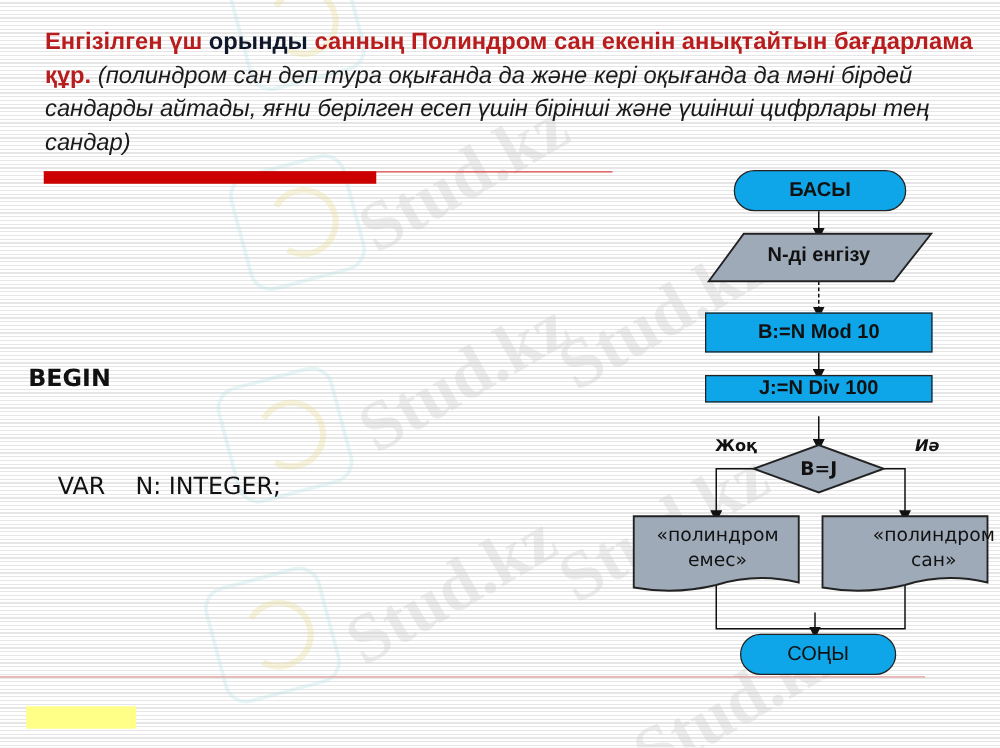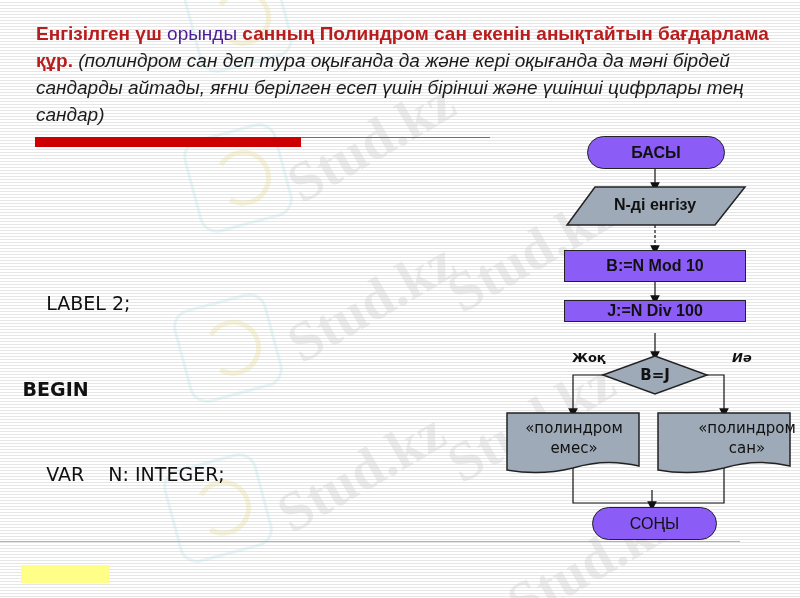--- a/index.html
+++ b/index.html
@@ -20,34 +20,34 @@
   }
   .logo-ghost::after {
     content:""; position:absolute; left:22px; top:18px; width:46px; height:46px;
     border-radius:50%; border:5px solid rgba(230,220,150,0.35); border-left-color:transparent;
   }
   #title-block {
     position:absolute; left:36px; top:20px; width:750px;
     font-size:19px; line-height:27px; color:#111;
   }
   .t-bold { font-weight:bold; color:#b91c1c; }
-  .t-light { font-weight:normal; color:#4c1d95; }
+  .t-light { font-weight:bold; color:#0f172a; }
   .t-italic { font-style:italic; color:#1a1a1a; }
   #red-bar { position:absolute; left:35px; top:137px; width:266px; height:10px; background:#cc0000; }
   #red-line { position:absolute; left:35px; top:137px; width:455px; height:1px; background:#d44; }
   #red-line-2 { position:absolute; left:0px; top:541px; width:740px; height:1px; background:#e29a9a; }
   #code {
     position:absolute; left:16px; top:232px; font-family:"DejaVu Sans", sans-serif;
     font-size:19px; color:#111; line-height:28.5px; white-space:pre;
   }
   .code-line { display:block; height:28.5px; }
   .kw { font-weight:bold; }
   #yellow-box { position:absolute; left:21px; top:565px; width:88px; height:18px; background:#ffff88; }
   .fc-node {
-    position:absolute; background:#8b5cf6; border:1.5px solid #222;
+    position:absolute; background:#0ea5e9; border:1.5px solid #222;
     display:flex; align-items:center; justify-content:center; text-align:center;
     color:#111; box-sizing:border-box;
   }
   .terminal { border-radius:18px; }
   .bold-lbl { font-weight:bold; font-family:"Liberation Sans", sans-serif; font-size:16px; }
   .sans-lbl { font-family:Liberation Sans, sans-serif; font-size:16px; }
   .fc-text { position:absolute; font-family:"DejaVu Sans", sans-serif; font-weight:bold; font-size:13px; color:#111; }
   svg { position:absolute; left:0; top:0; }
 </style>
 </head>
@@ -66,21 +66,20 @@
 
 <div id="title-block">
   <span class="t-bold">Енгізілген үш </span><span class="t-light">орынды</span><span class="t-bold"> санның Полиндром сан екенін анықтайтын бағдарлама құр.</span><span class="t-italic">  (полиндром сан деп тура оқығанда да  және кері оқығанда да мәні бірдей сандарды айтады,  яғни берілген есеп үшін бірінші және үшінші цифрлары тең сандар)</span>
 </div>
 
 <div id="red-line"></div>
 <div id="red-bar"></div>
 <div id="red-line-2"></div>
 
 <div id="code">
-  <span class="code-line"><span class="kw"></span><span>     LABEL 2;</span></span>
   <span class="code-line"><span class="kw"> BEGIN</span><span></span></span>
   <span class="code-line"><span class="kw"></span><span>     VAR    N: INTEGER;</span></span>
   
   
   
   
   
   
   
   

